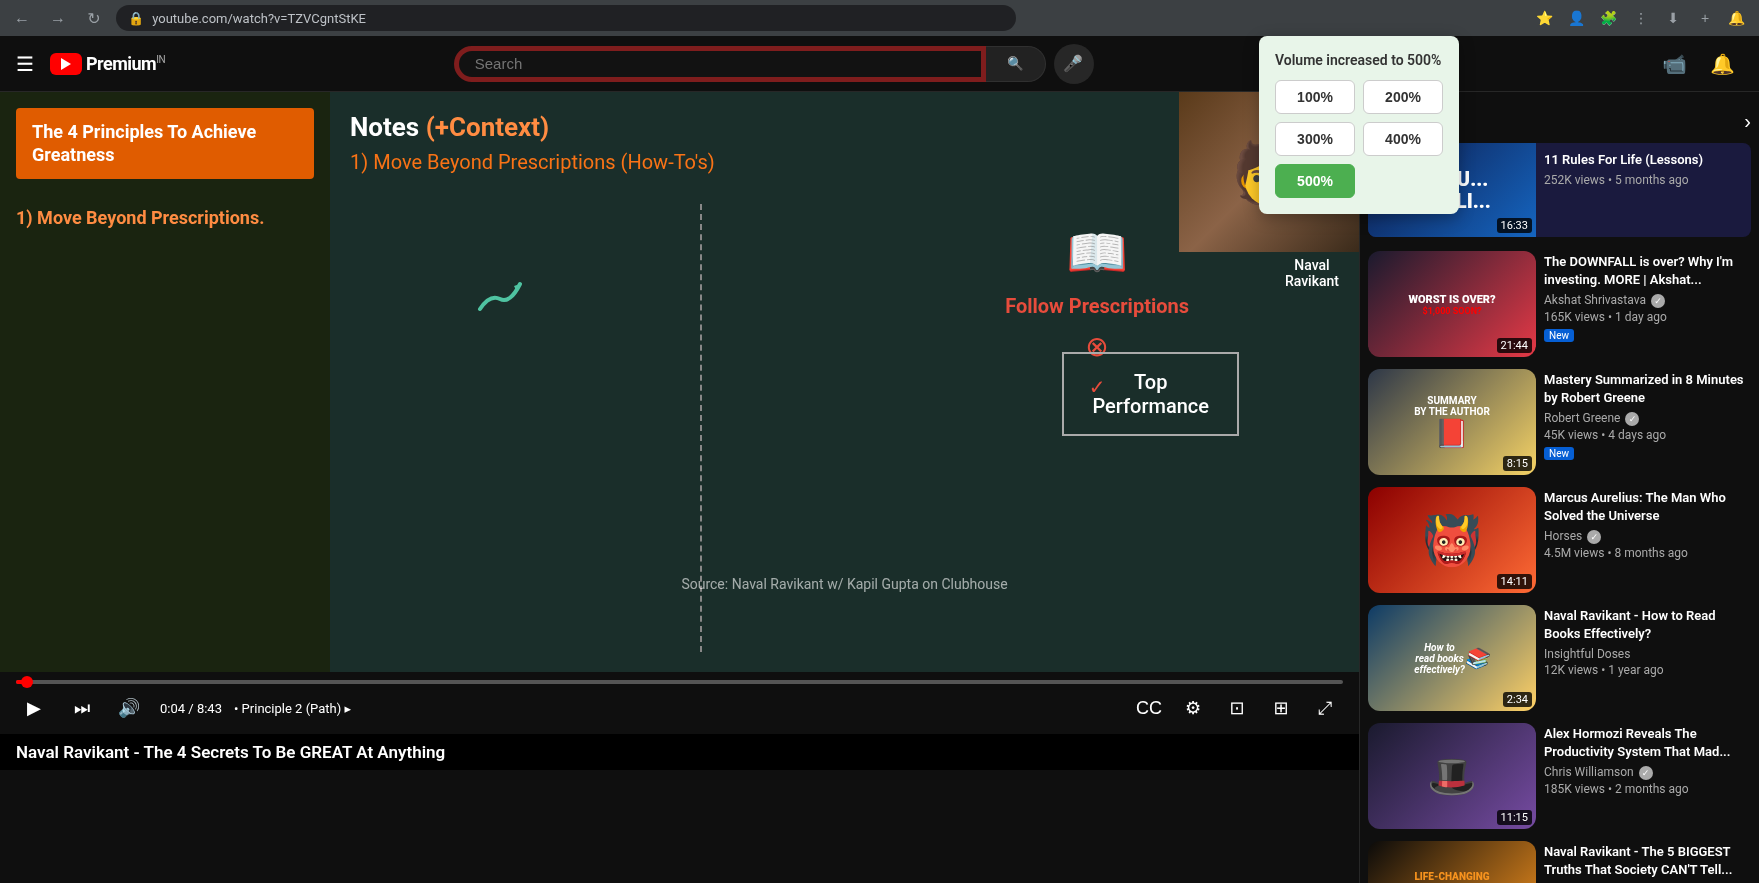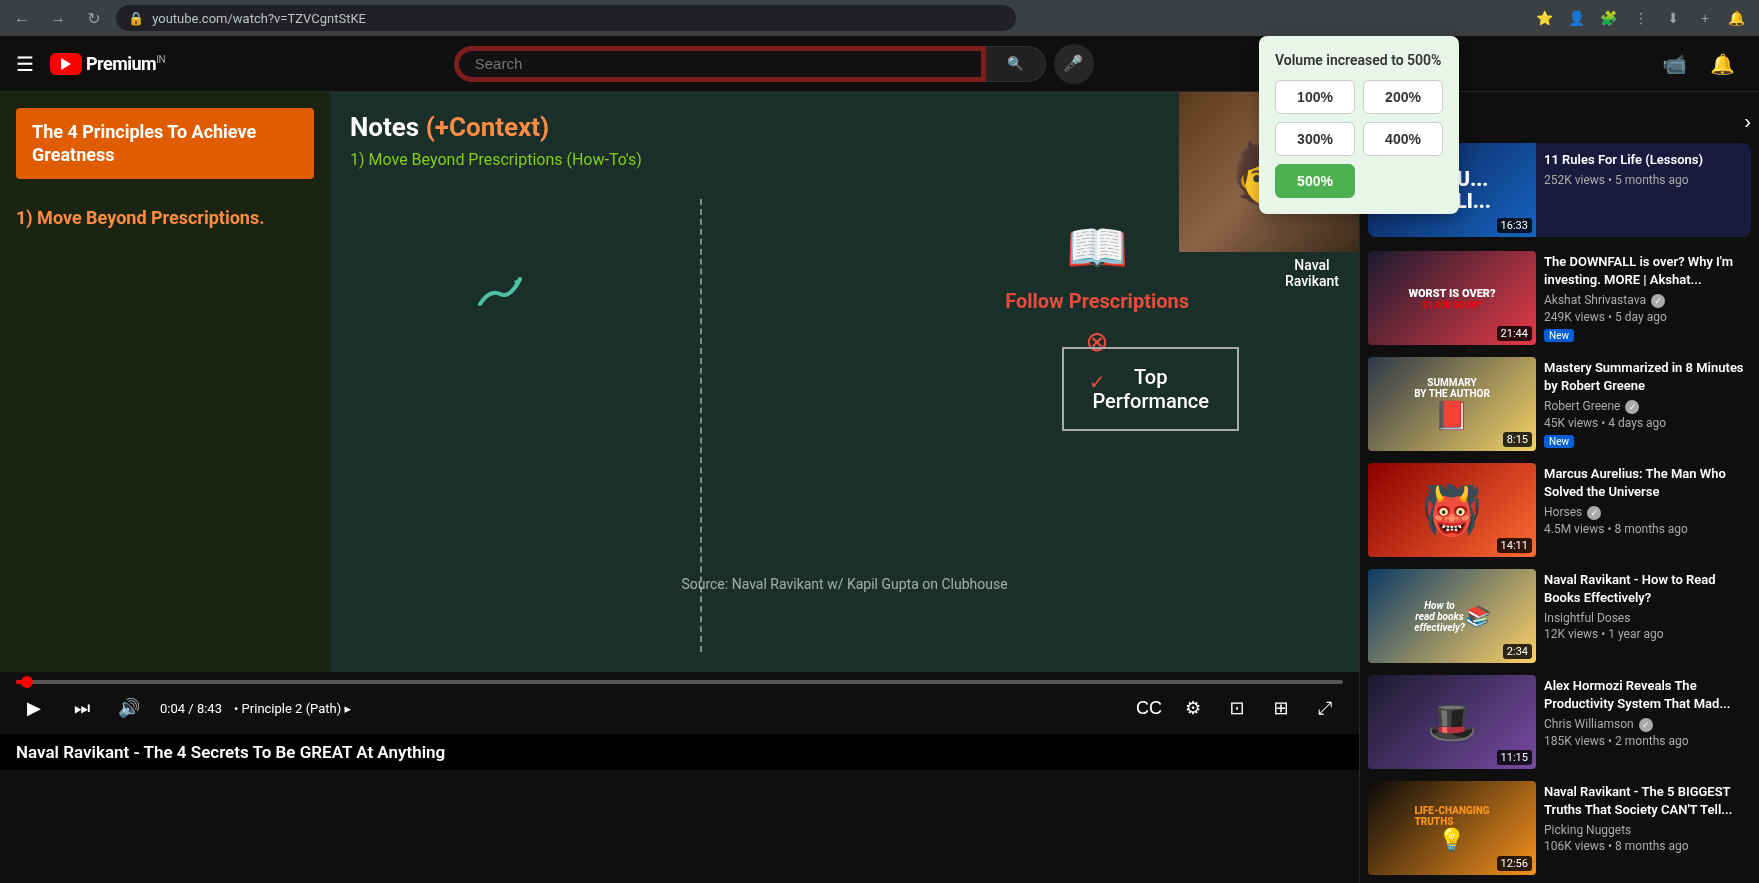--- a/index.html
+++ b/index.html
@@ -216,22 +216,22 @@
     .video-notes-header {
       font-size: 26px;
       font-weight: 700;
       color: #fff;
       margin-bottom: 8px;
     }
     .video-notes-context {
       color: #ff8c42;
     }
     .video-notes-subtitle {
-      font-size: 16px;
-      color: #84cc16;
+      font-size: 20px;
+      color: #f97316;
       margin-bottom: 30px;
     }
 
     
     .video-diagram {
       position: relative;
       flex: 1;
       display: flex;
       align-items: flex-start;
       padding-top: 20px;
@@ -417,22 +417,22 @@
 
     
     .rec-video {
       display: flex;
       gap: 8px;
       padding: 6px 0;
       cursor: pointer;
     }
     .rec-thumb {
       width: 168px;
-      height: 94px;
-      border-radius: 4px;
+      height: 106px;
+      border-radius: 12px;
       flex-shrink: 0;
       position: relative;
       overflow: hidden;
     }
     .rec-duration {
       position: absolute;
       bottom: 4px; right: 4px;
       background: rgba(0,0,0,0.8);
       color: #fff;
       font-size: 11px;
@@ -717,21 +717,21 @@
       <div class="rec-thumb thumb-worst">
         <div style="width:100%;height:100%;display:flex;align-items:center;justify-content:center;flex-direction:column;padding:8px;">
           <div style="color:#fff;font-size:11px;font-weight:900;text-align:center;">WORST IS OVER?</div>
           <div style="color:#f00;font-size:9px;font-weight:700;">$1,000 SOON?</div>
         </div>
         <div class="rec-duration">21:44</div>
       </div>
       <div class="rec-info">
         <div class="rec-title">The DOWNFALL is over? Why I'm investing. MORE | Akshat...</div>
         <div class="rec-channel">Akshat Shrivastava <span class="verified-icon">✓</span></div>
-        <div class="rec-meta">249K views • 5 day ago</div>
+        <div class="rec-meta">165K views • 1 day ago</div>
         <span class="rec-badge-new">New</span>
       </div>
     </div>
 
     <div class="rec-video">
       <div class="rec-thumb thumb-mastery">
         <div style="width:100%;height:100%;display:flex;align-items:center;justify-content:center;flex-direction:column;padding:8px;">
           <div style="color:#fff;font-size:10px;font-weight:700;text-align:center;">SUMMARY<br>BY THE AUTHOR</div>
           <div style="color:#f6d365;font-size:28px;">📕</div>
         </div>

